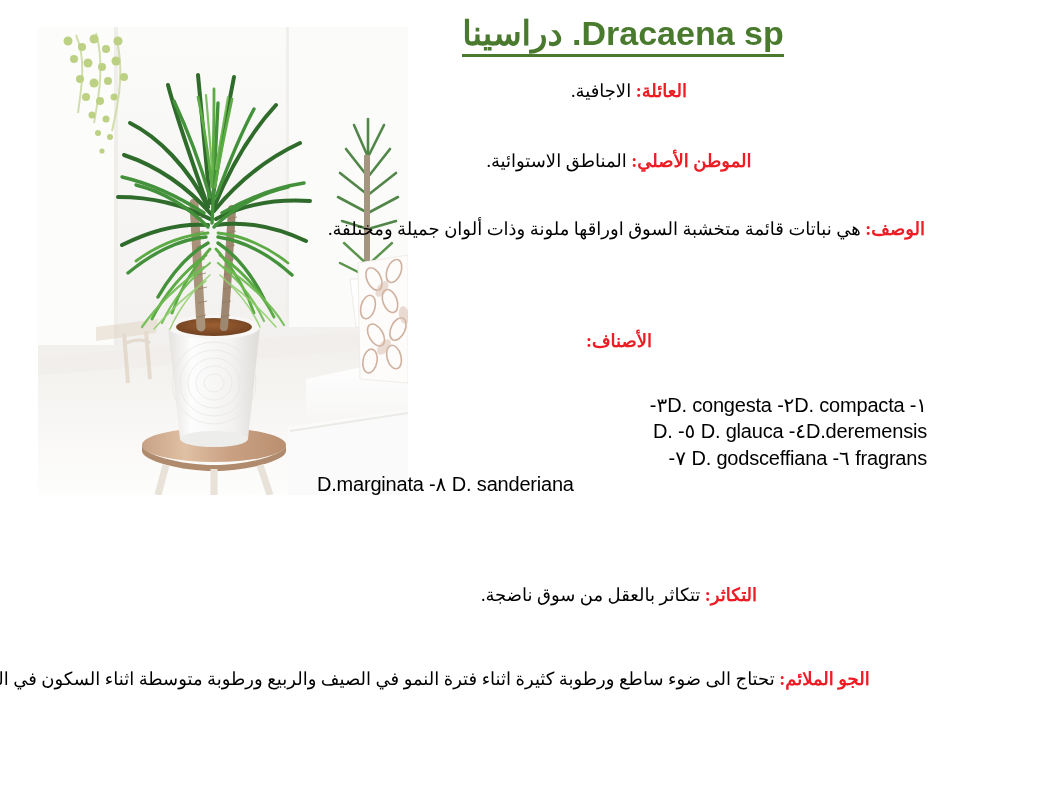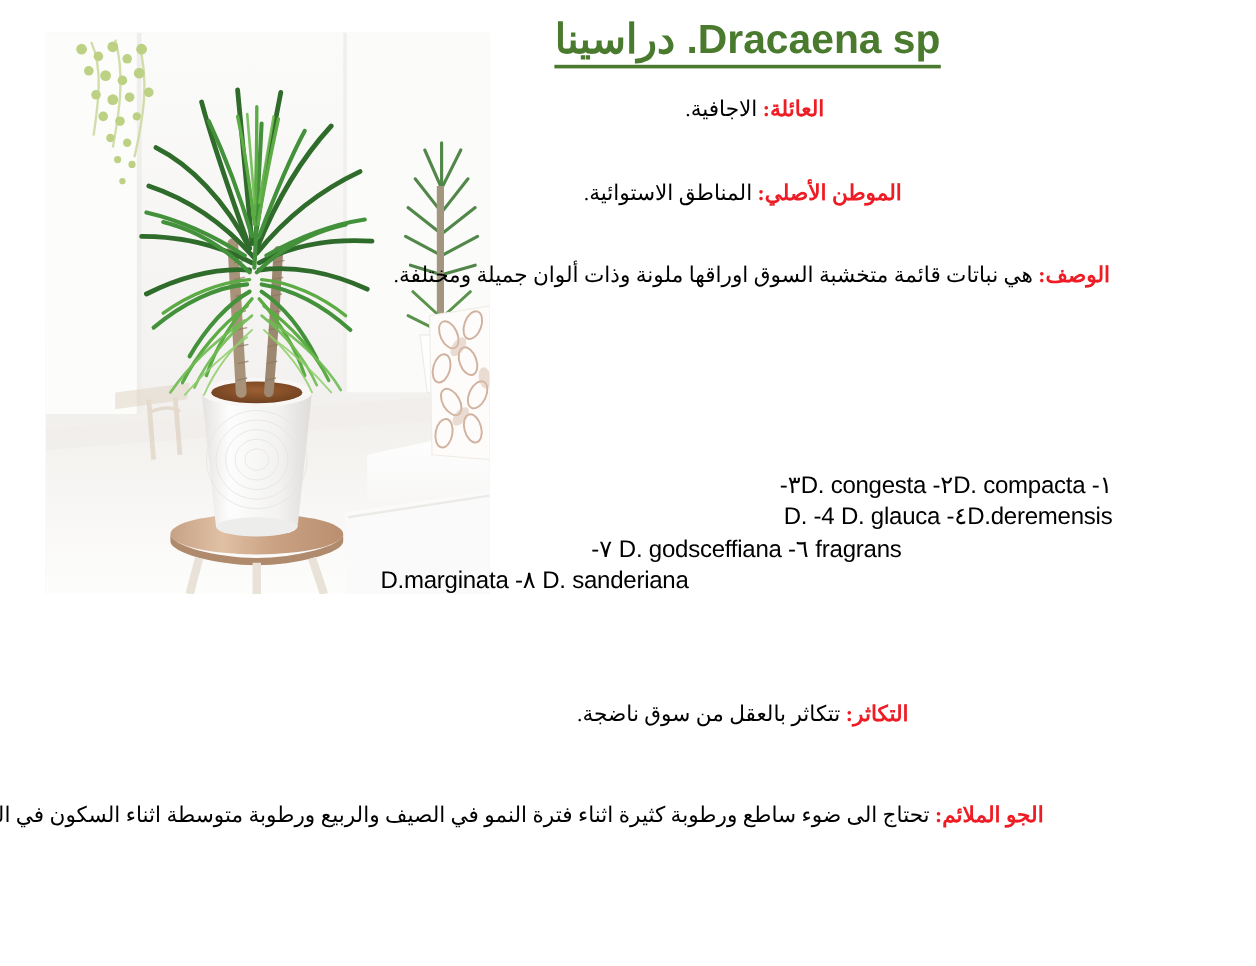--- a/index.html
+++ b/index.html
@@ -98,21 +98,21 @@
     text-align: right;
     color: #000000;
     font-family: "Liberation Sans", "DejaVu Sans", sans-serif;
     font-size: 20px;
     line-height: 1.32;
     letter-spacing: -0.2px;
   }
   .species .row { white-space: nowrap; }
   .species .row.r1 { text-align: right; }
   .species .row.r2 { text-align: right; }
-  .species .row.r3 { text-align: center; }
+  .species .row.r3 { text-align: right; }
   .species .row.r4 { text-align: left; }
 </style>
 </head>
 <body>
 
 <div class="slide">
 
   <div class="photo">
     <svg viewBox="0 0 370 468" preserveAspectRatio="none">
       <defs>
@@ -356,24 +356,27 @@
     <div class="para p-desc">
       <span class="lbl">الوصف:</span>
       <span>هي نباتات قائمة متخشبة السوق اوراقها ملونة وذات ألوان جميلة ومختلفة.</span>
     </div>
 
     <div class="para p-origin">
       <span class="lbl">الموطن الأصلي:</span>
       <span>المناطق الاستوائية.</span>
     </div>
 
+    <div class="para p-types">
+      <span class="lbl">الأصناف:</span>
+    </div>
 
     <div class="species">
       <div class="row r1">-٣D. congesta -٢D. compacta  -١</div>
-      <div class="row r2">D.  -4 D. glauca -٤D.deremensis</div>
+      <div class="row r2">D.  -٥ D. glauca -٤D.deremensis</div>
       <div class="row r3">-٧    D. godsceffiana -٦ fragrans</div>
       <div class="row r4">D.marginata -٨ D. sanderiana</div>
     </div>
 
     <div class="para p-prop">
       <span class="lbl">التكاثر:</span>
       <span>تتكاثر بالعقل من سوق ناضجة.</span>
     </div>
 
     <div class="para p-climate">

